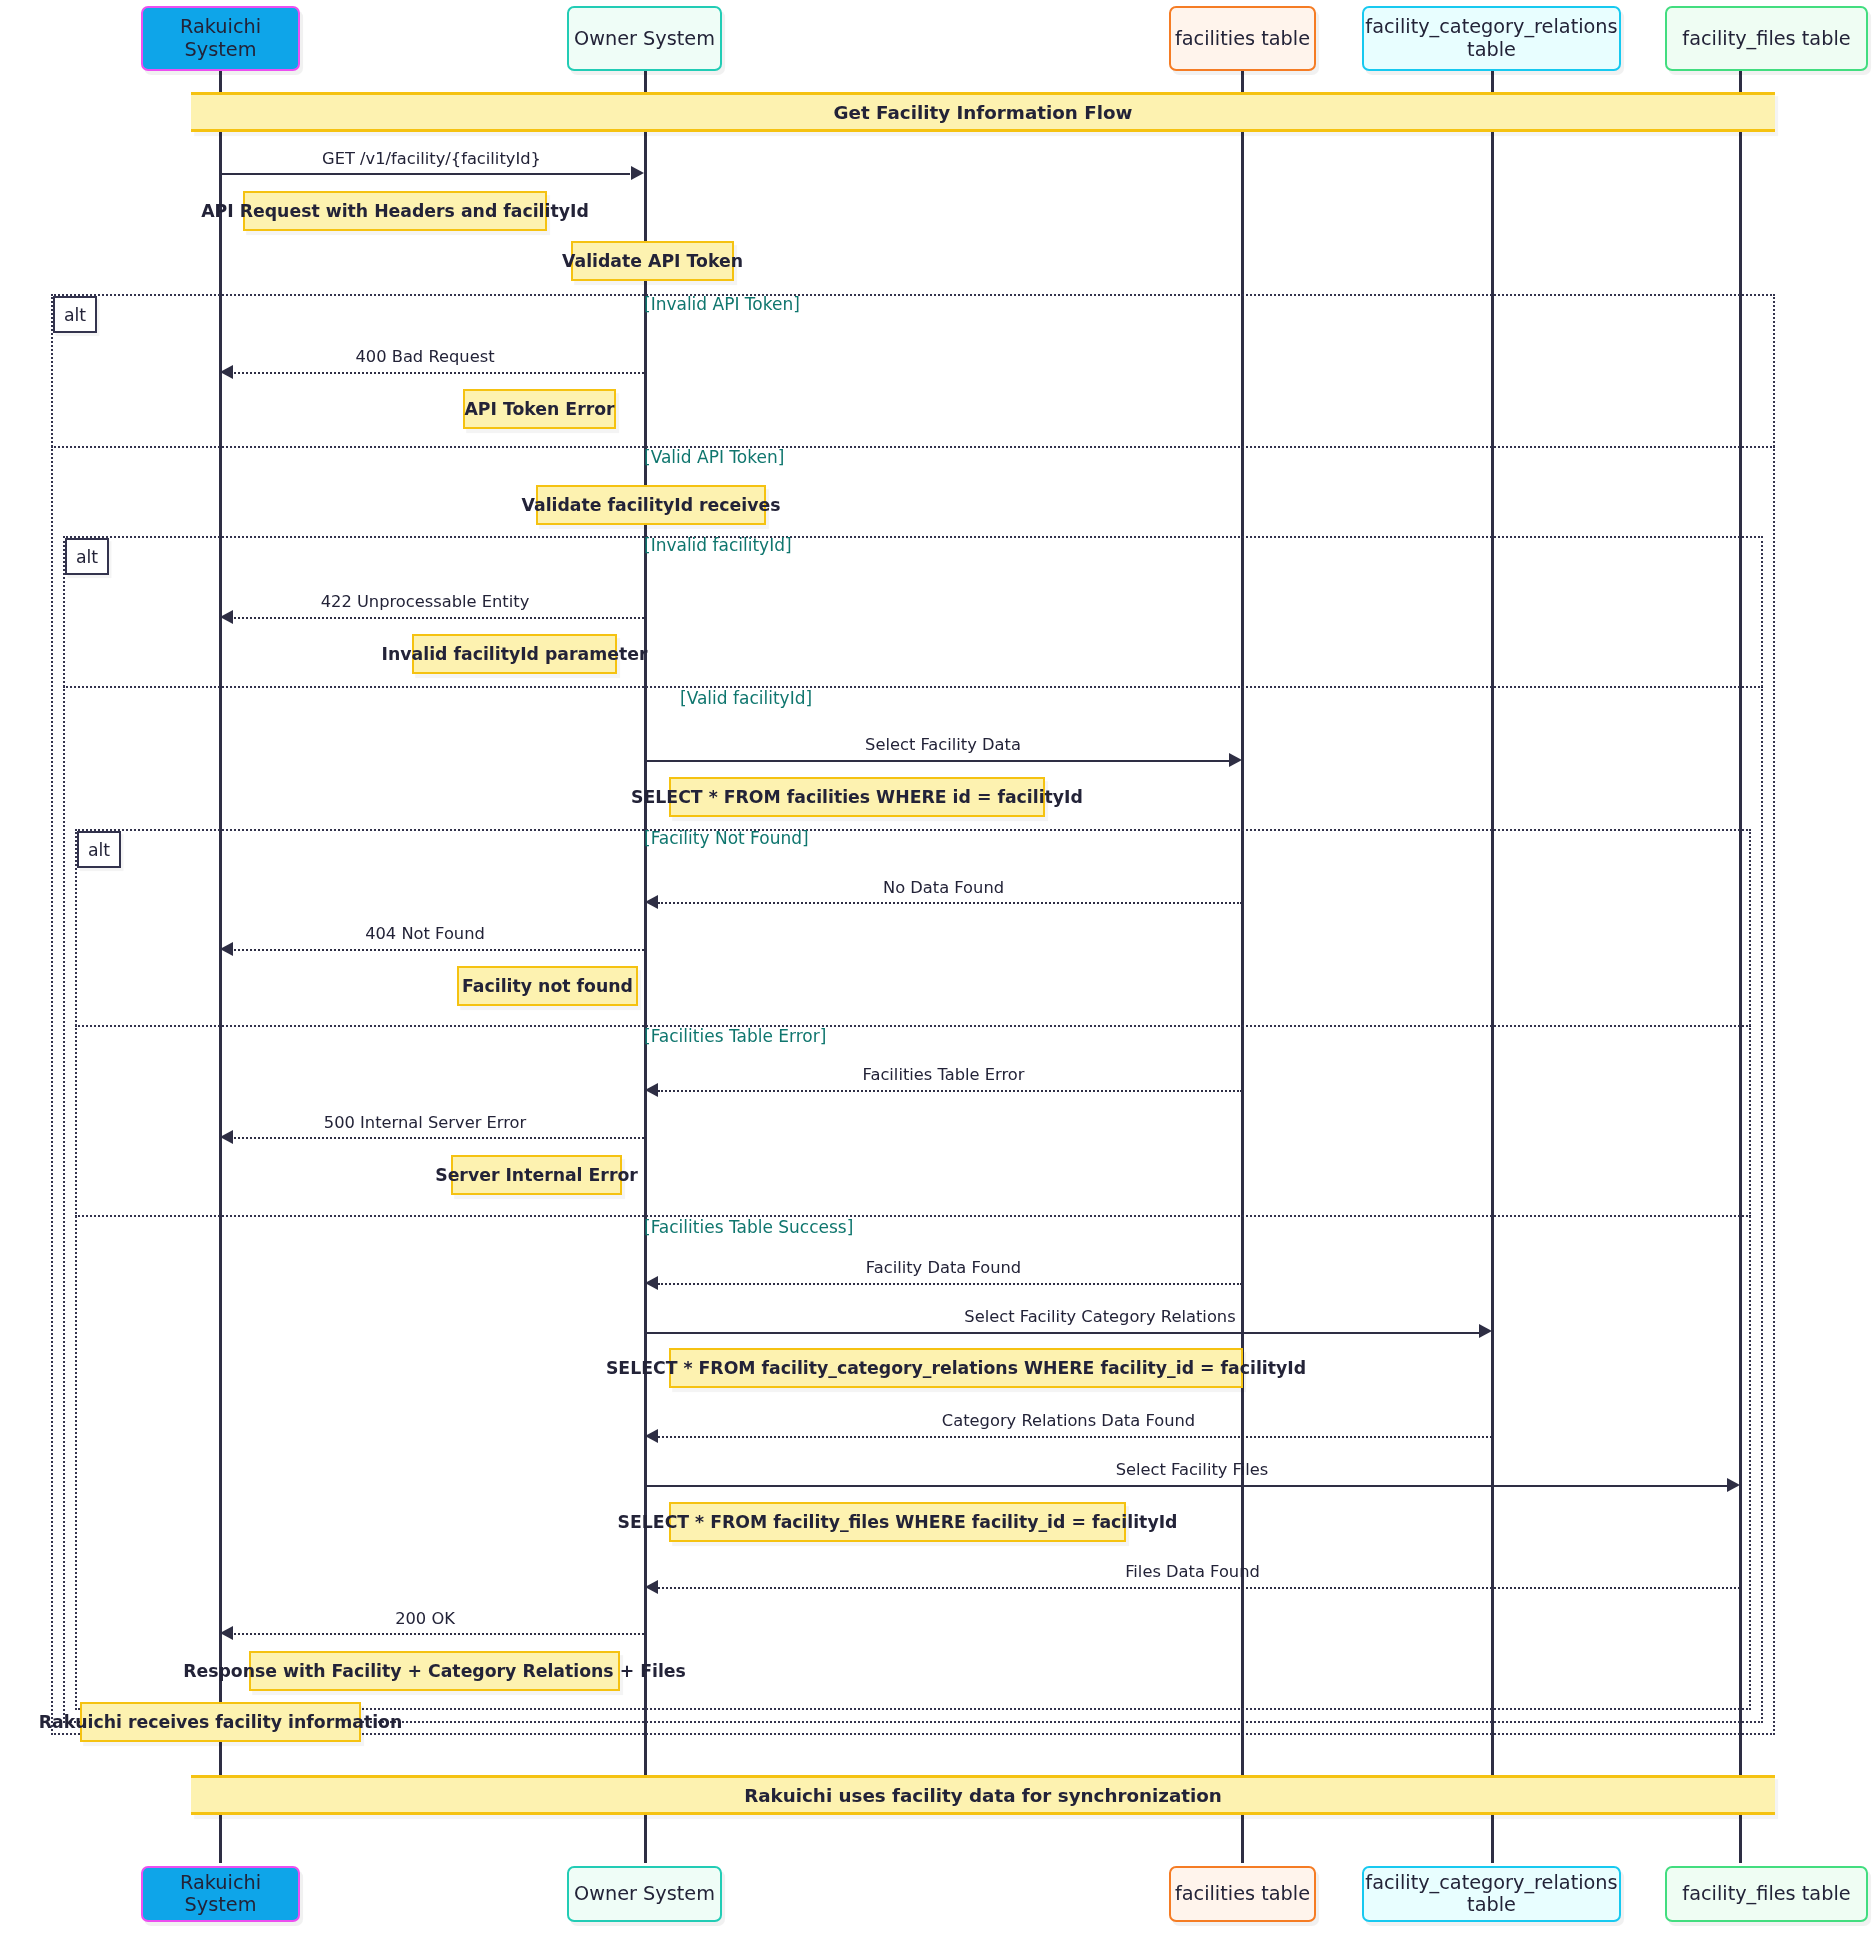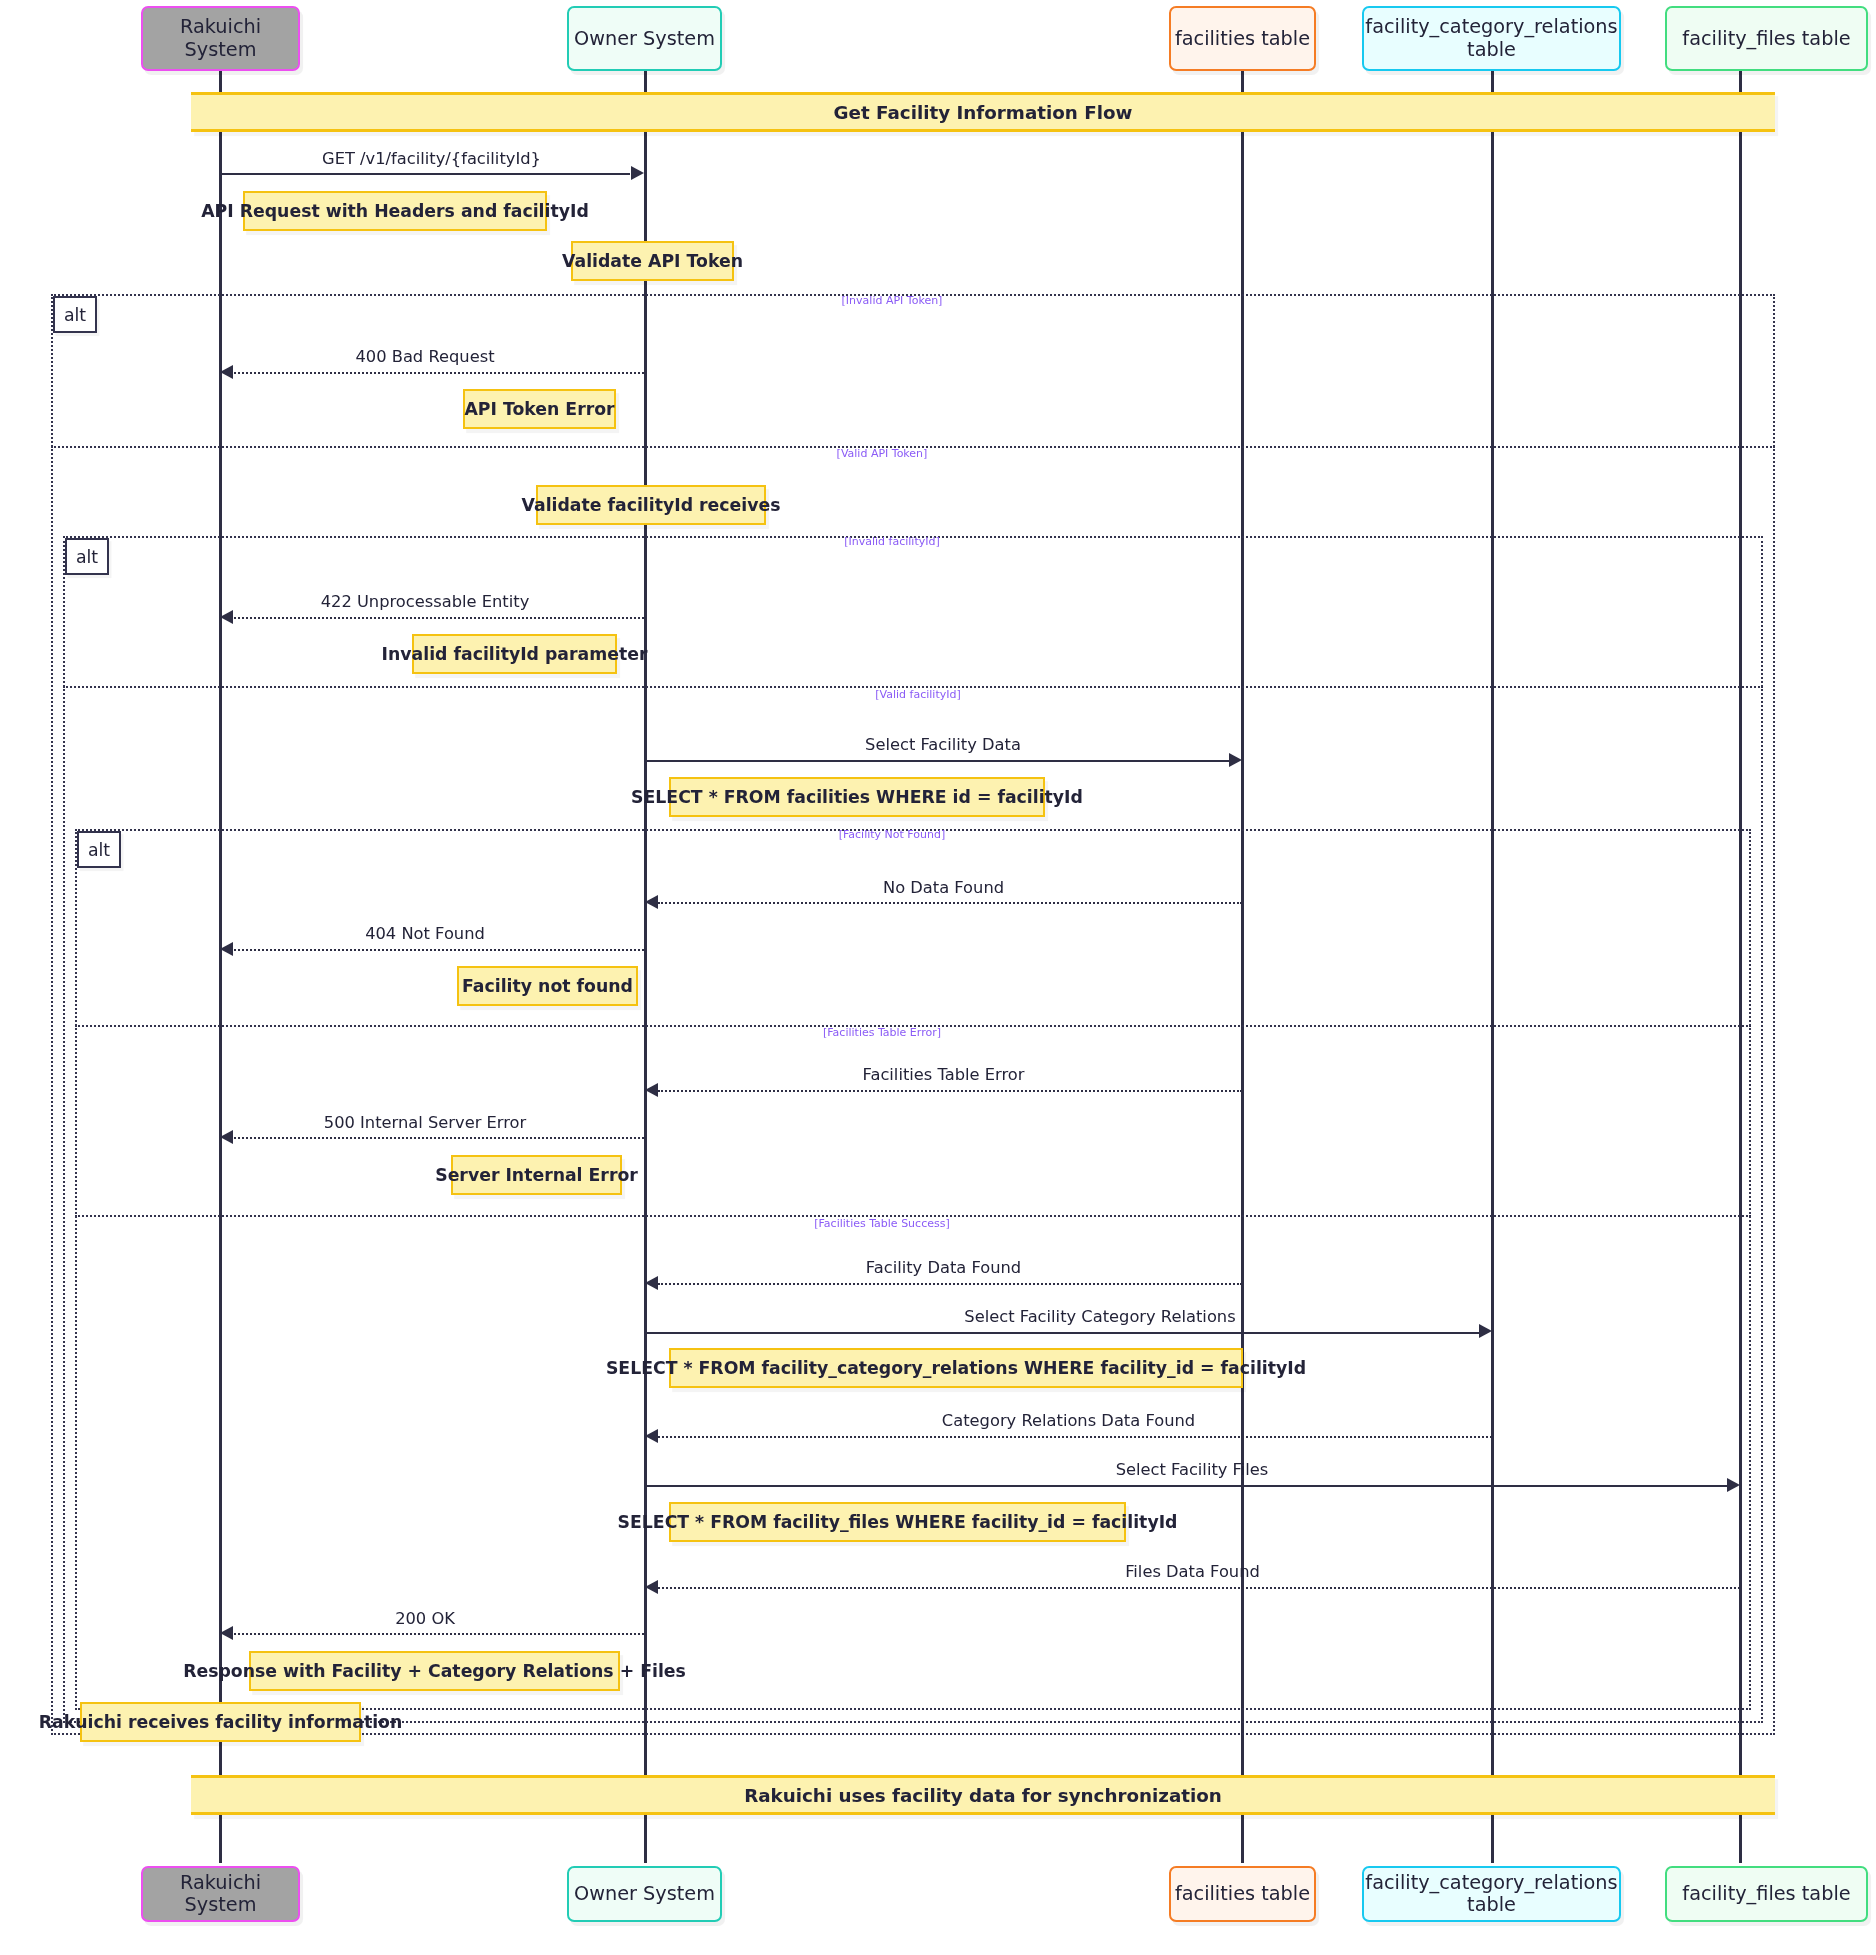--- a/index.html
+++ b/index.html
@@ -8,21 +8,21 @@
 
   
   .participant{
     position:absolute;box-sizing:border-box;
     border-width:2.5px;border-style:solid;border-radius:7.1px;
     display:flex;align-items:center;justify-content:center;
     text-align:center;line-height:1.15;
     font-size:19.3px;color:#232338;
     box-shadow:3.1px 4.1px 0 rgba(0,0,0,0.055);
   }
-  .p-actor{background:#a3a3a3;border-color:#ec4ff0;text-align:center;}
+  .p-actor{background:#0ea5e9;border-color:#ec4ff0;text-align:center;}
   .p-owner{background:#effdf7;border-color:#22ccb5;}
   .p-fac{background:#fff4ec;border-color:#f57c24;}
   .p-rel{background:#e8feff;border-color:#17c9f0;}
   .p-files{background:#effdf3;border-color:#42dd7f;}
 
   
   .lifeline{position:absolute;width:2.5px;background:#2e2e44;}
 
   
   .banner{
@@ -52,22 +52,22 @@
   .altlabel{
     position:absolute;box-sizing:border-box;
     background:#ffffff;border:2px solid #33334d;
     border-bottom-right-radius:0;
     font-size:17.3px;color:#232338;
     display:flex;align-items:center;justify-content:center;
     box-shadow:2.5px 3.1px 0 rgba(0,0,0,0.045);
   }
   .altdiv{position:absolute;height:0;border-top:2.5px dotted #33334d;}
   .altcond{
-    position:absolute;font-size:11px;color:#8b5cf6;
-    text-align:center;white-space:nowrap;
+    position:absolute;font-size:17px;color:#0f766e;
+    white-space:nowrap;
   }
 
   
   .msgline{position:absolute;height:0;}
   .solid{border-top:2.5px solid #2e2e44;}
   .dotted{border-top:2.5px dotted #2e2e44;}
   .arrowhead{
     position:absolute;width:0;height:0;
     border-top:7.6px solid transparent;border-bottom:7.6px solid transparent;
   }

